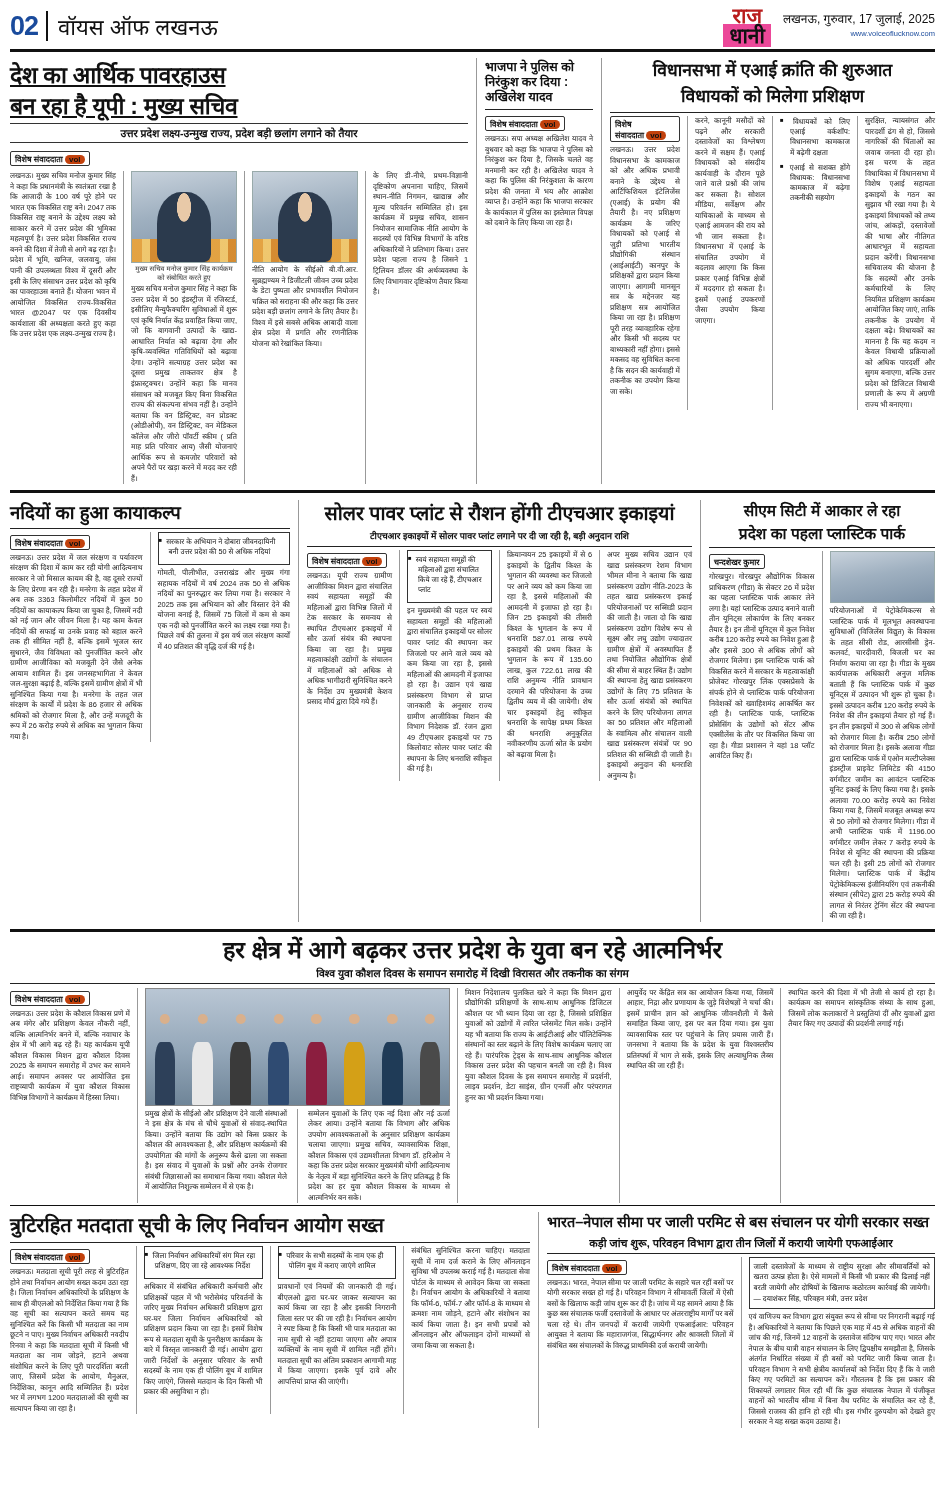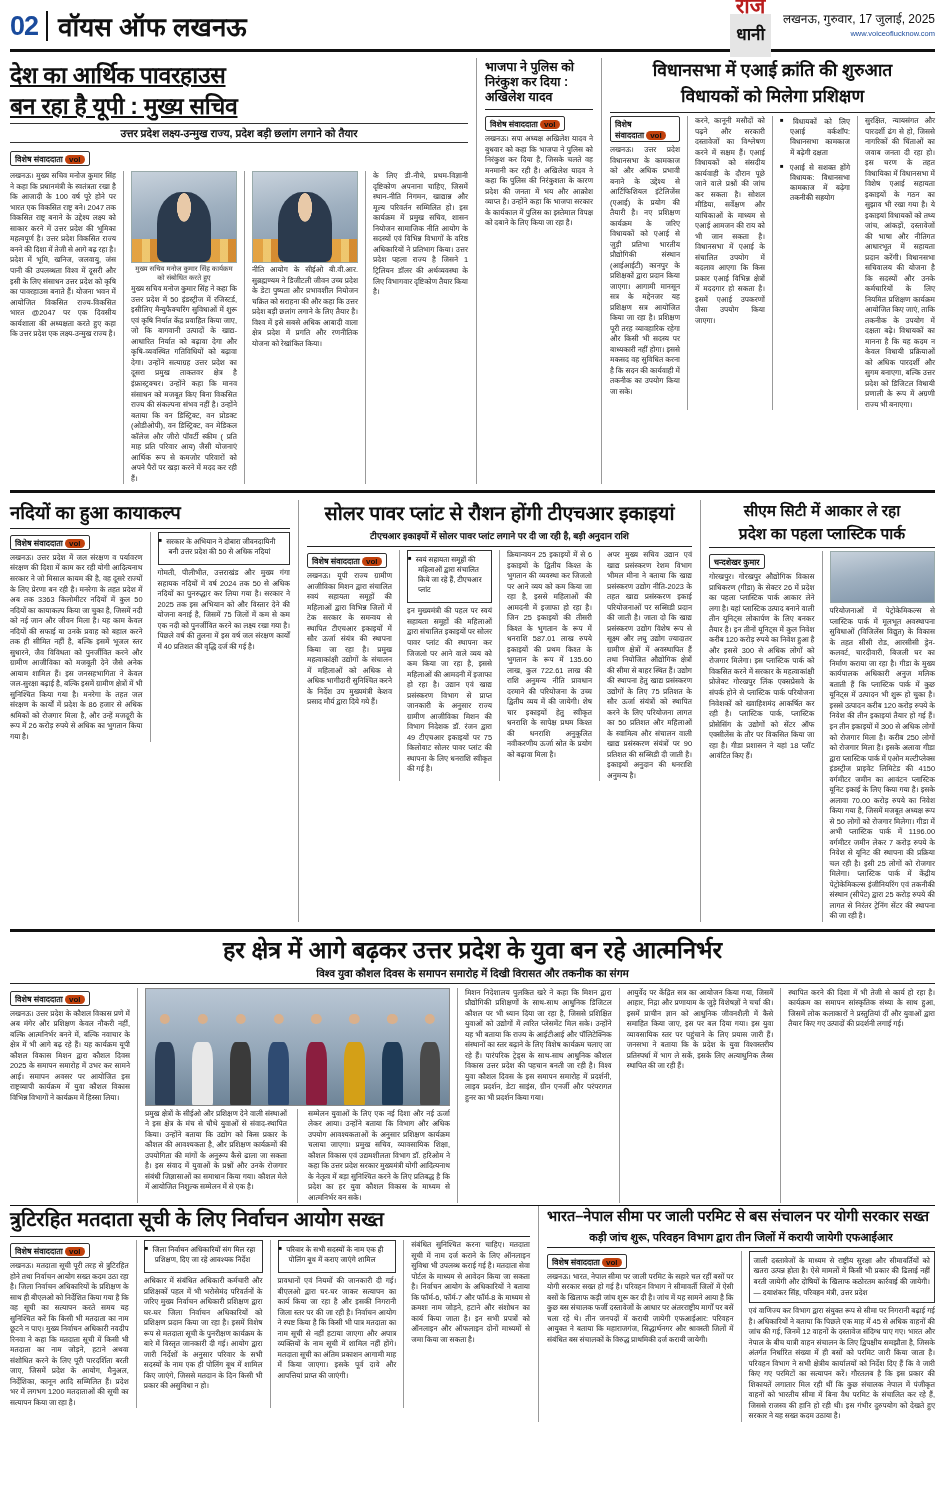--- a/index.html
+++ b/index.html
@@ -14,25 +14,25 @@
   }
   .page { width:945px; height:1500px; position:relative; padding: 6px 10px 4px 10px; }
 
   
   .masthead { display:flex; align-items:center; border-bottom: 3px solid #111; padding-bottom:3px; height:46px; }
   .page-num {
     font-size: 27px; font-weight: bold; color:#1a4b9c; letter-spacing:-1px;
     padding-right:8px;
   }
   .mh-divider { width:2px; height:30px; background:#111; margin-right:10px; }
-  .mh-title { font-size:26px; font-weight:bold; letter-spacing:0px; }
+  .mh-title { font-size:22px; font-weight:normal; letter-spacing:0px; }
   .mh-spacer { flex:1; }
   .mh-logo { display:flex; flex-direction:column; align-items:center; margin-right:12px; position:relative; }
   .logo-main { font-size:21px; font-weight:bold; color:#b91c1c; line-height:1; }
-  .logo-sub { font-size:17px; font-weight:bold; color:#111; background:#e5e5e5; padding:12px 6px; line-height:1.1; margin-top:-2px; }
+  .logo-sub { font-size:21px; font-weight:bold; color:#111; background:#ec4899; padding:0 6px; line-height:1.1; margin-top:-2px; }
   .mh-right { text-align:right; font-size:11px; line-height:1.5; padding-bottom:2px;}
   .mh-date { font-size:12px; }
   .mh-url { font-size:7.5px; color:#1a4b9c; }
 
   
   .rule { height:1px; background:#222; width:100%; }
   .rule2 { height:3px; background:#111; width:100%; }
   .hl { font-weight:bold; line-height:1.12; }
   .byline {
     display:inline-block; font-size:8px; font-weight:bold; border:1px solid #333;
@@ -95,21 +95,21 @@
   .group-photo{
     height:118px; border:1px solid #888; position:relative; overflow:hidden;
     background: linear-gradient(180deg,#b9c6d4 0%, #93a6b8 55%, #6f8598 100%);
   }
   .gp-people { position:absolute; bottom:0; left:0; right:0; height:82%; display:flex; justify-content:space-around; align-items:flex-end;}
   .gp-p { width:9%; height:100%; position:relative; }
   .gp-p .head { position:absolute; top:4%; left:50%; transform:translateX(-50%); width:38%; padding-top:38%; border-radius:50%; background:#d9b08c;}
   .gp-p .body { position:absolute; bottom:0; left:12%; right:12%; height:66%; border-radius:28% 28% 4% 4%; }
 
   
-  .s4 { display:flex; gap:8px; }
+  .s4 { display:flex; gap:8px; margin-top:6px; }
   .s4-left { width:520px; }
   .s4-left h2 { font-size:20px; line-height:1.18; margin:2px 0 4px 0; }
   .s4-right { flex:1; }
   .s4-right h2 { font-size:14.5px; line-height:1.2; margin:2px 0 3px 0;}
   .s4-right .sub4 { font-size:11px; font-weight:bold; text-align:center; margin-bottom:3px;}
   .quotebox { border:1px solid #333; padding:4px; font-size:7.3px; line-height:1.45; text-align:justify;}
 </style>
 </head>
 <body>
 

